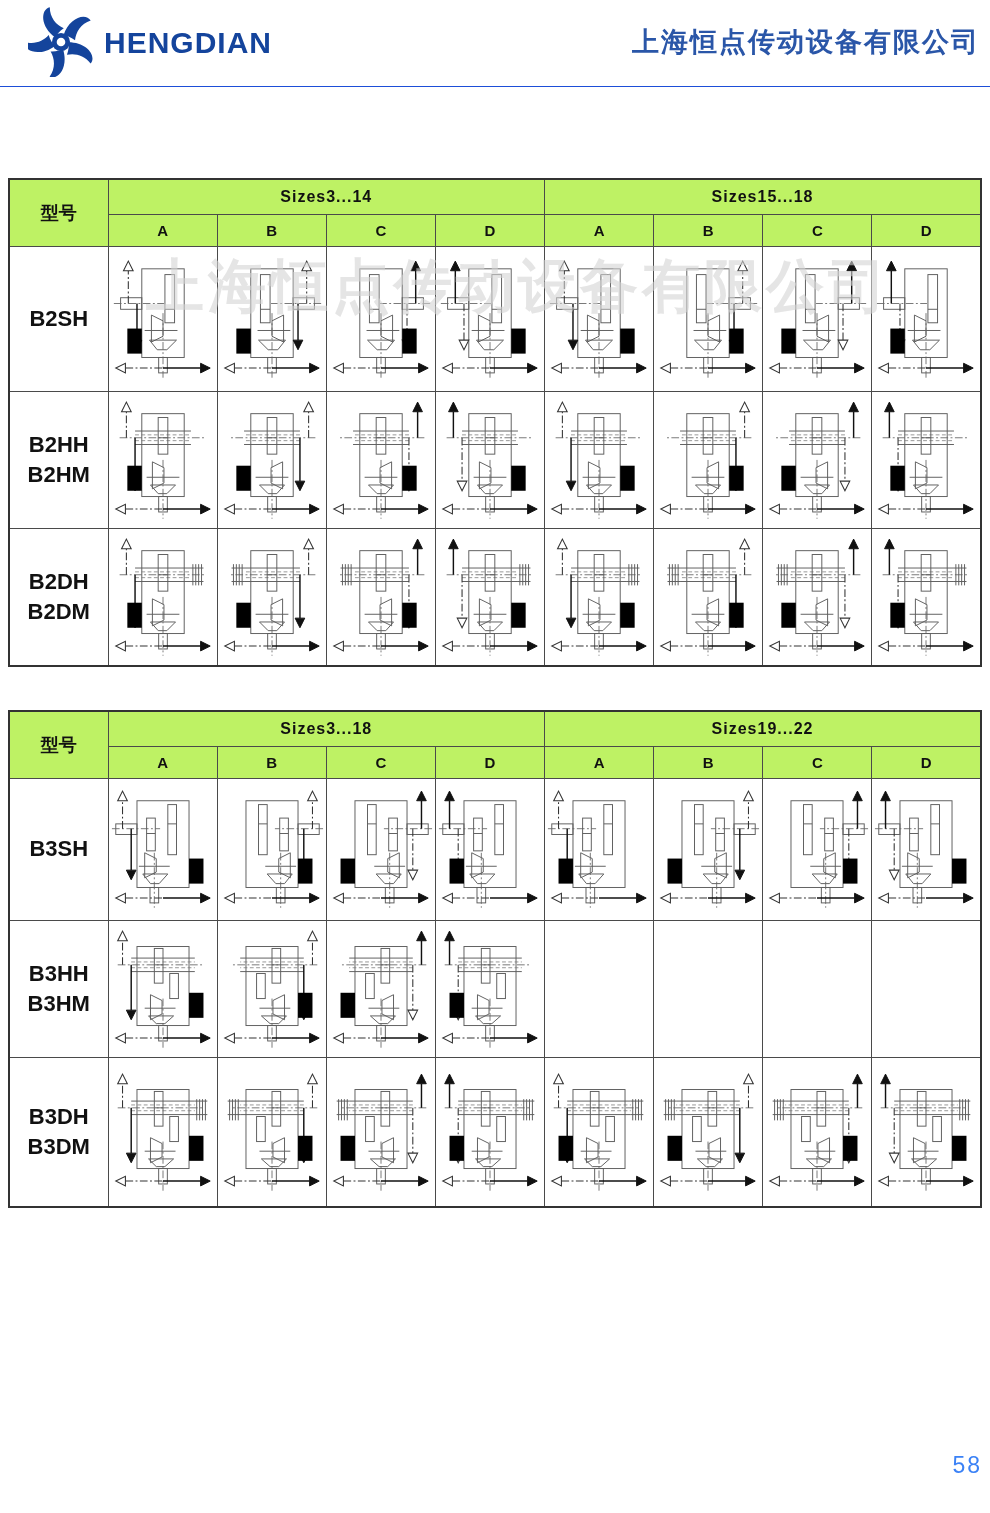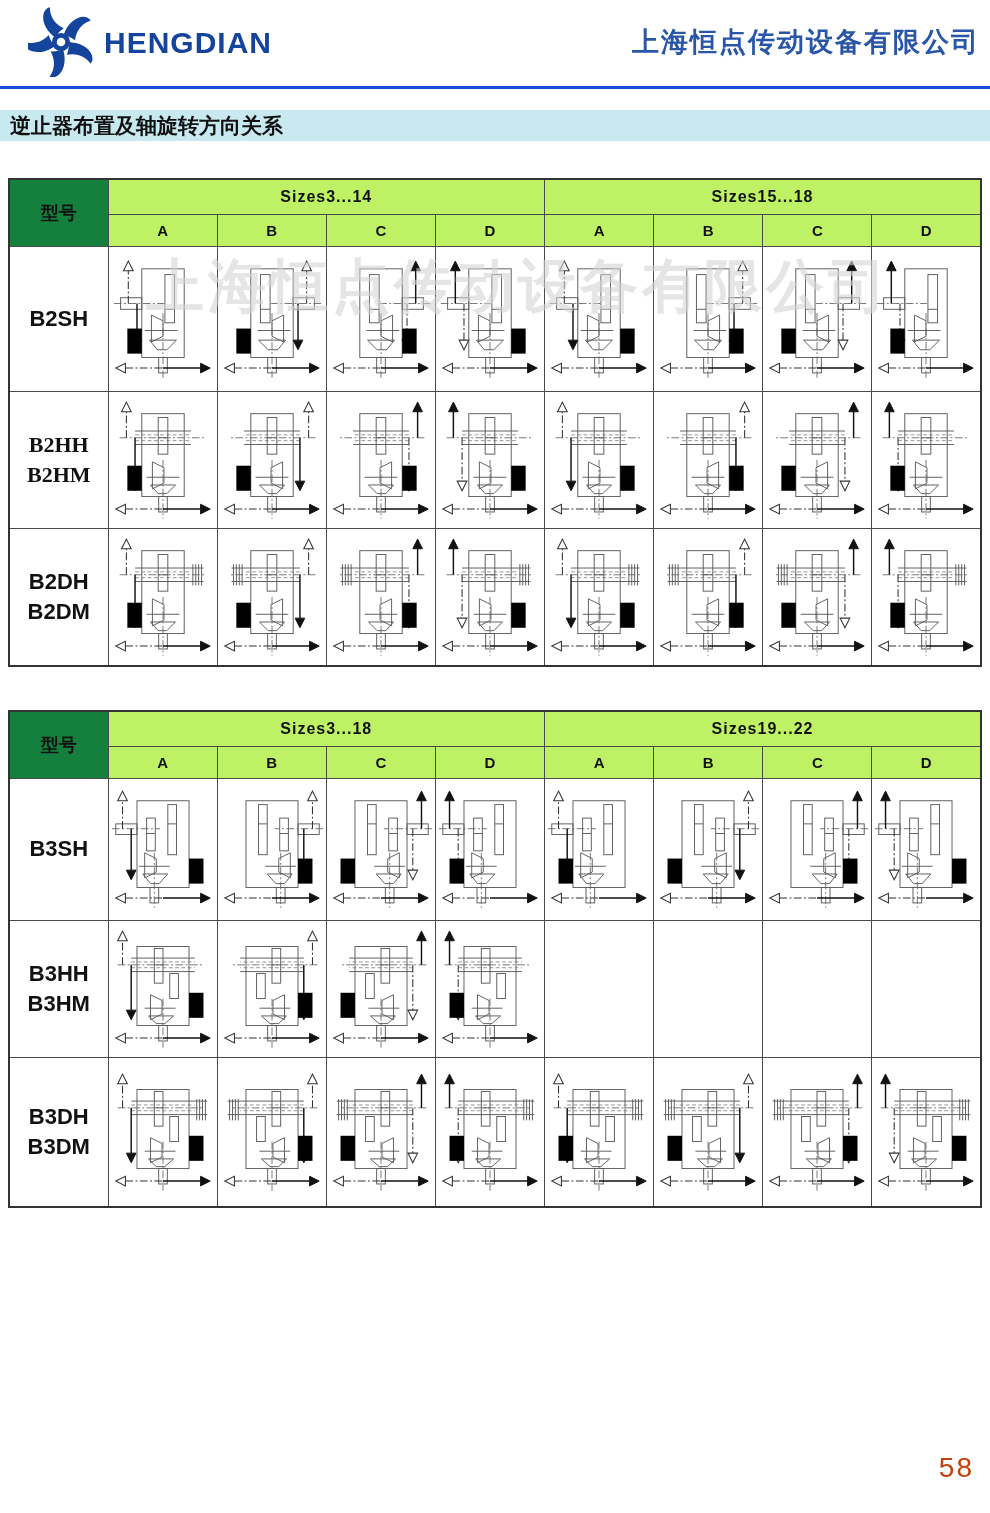--- a/index.html
+++ b/index.html
@@ -1,52 +1,52 @@
 <!DOCTYPE html>
 <html><head>
 <meta charset="utf-8">
 <style>
   html,body{margin:0;padding:0;background:#fff;}
   .sheet{position:relative;width:990px;height:1513px;background:#ffffff;overflow:hidden;
          font-family:"Liberation Sans",sans-serif;color:#111;}
   
-  .hdr{position:absolute;top:0;left:0;width:990px;height:86px;border-bottom:3px solid #1d4ed8;background:#fff;}
+  .hdr{position:absolute;top:0;left:0;width:990px;height:86px;border-bottom:1px solid #1d4ed8;background:#fff;}
   .logo{position:absolute;left:28px;top:7px;width:66px;height:70px;}
   .logo-text{position:absolute;left:104px;top:26px;font-size:30px;font-weight:bold;
              color:#14449c;letter-spacing:1px;}
   .company{position:absolute;right:10px;top:24px;font-size:27px;font-weight:bold;
            font-family:"Liberation Serif",serif;color:#2a56a8;letter-spacing:2px;}
   
   .titlebar{position:absolute;top:110px;left:0;width:990px;height:31px;background:#c8e9ef;
             font-size:21px;font-weight:600;line-height:31px;padding-left:10px;box-sizing:border-box;}
   
   .wm{position:absolute;left:146px;top:248px;width:720px;font-size:58px;letter-spacing:4px;
       color:#d4d4d4;opacity:.6;z-index:5;pointer-events:none;white-space:nowrap;font-weight:bold;}
   
   .tsec{position:absolute;left:8px;width:974px;z-index:1;}
   #tsec1{top:178px;} #tsec2{top:710px;}
   table{border-collapse:collapse;table-layout:fixed;width:974px;border:2px solid #333;}
   th,td{border:1px solid #4a4a4a;padding:0;}
   thead th{background:#bef264;font-weight:bold;}
   thead tr.r1{height:35px;} thead tr.r2{height:32px;}
-  th.mh{font-size:18px;background:#15803d;}
+  th.mh{font-size:18px;background:#bef264;}
   th.gh{font-size:16px;letter-spacing:1px;}
   th.ch{font-size:15px;}
   th.rn{font-size:22px;font-weight:bold;background:#fff;line-height:1.35;}
   td.dc{text-align:center;vertical-align:middle;background:transparent;}
   
   svg.diag .m{fill:none;stroke:#5d5d5d;stroke-width:1;}
   svg.diag .d2{fill:none;stroke:#7a7a7a;stroke-width:.8;stroke-dasharray:4 2.5;}
   svg.diag .dd{fill:none;stroke:#666;stroke-width:.9;stroke-dasharray:8 2.5 2 2.5;}
   svg.diag .ad{fill:none;stroke:#333;stroke-width:1.1;stroke-dasharray:8 2.5 2 2.5;}
   svg.diag .as{fill:none;stroke:#111;stroke-width:1.5;}
   svg.diag .ho{fill:#fff;stroke:#333;stroke-width:1.1;}
   svg.diag .so{fill:#111;stroke:#111;}
   svg.diag .bs{fill:#000;}
-  .pageno{position:absolute;right:16px;top:1452px;font-size:28px;color:#c2410c;letter-spacing:2px;}
+  .pageno{position:absolute;right:8px;top:1452px;font-size:23px;color:#3b82f6;letter-spacing:2px;}
 </style>
 </head>
 <body>
 
 <div class="sheet">
 
   <div class="hdr">
     <svg class="logo" viewBox="-40 -40 80 80">
       <g fill="#14449c">
         <g id="bl">
@@ -57,21 +57,20 @@
         <path d="M3 -8 C 10 -30, 30 -36, 36 -26 C 24 -22, 18 -12, 17 -2 C 12 -6, 7 -8, 3 -8 Z" transform="rotate(216)"></path>
         <path d="M3 -8 C 10 -30, 30 -36, 36 -26 C 24 -22, 18 -12, 17 -2 C 12 -6, 7 -8, 3 -8 Z" transform="rotate(288)"></path>
         <circle cx="0" cy="0" r="11"></circle>
       </g>
       <circle cx="0" cy="0" r="5.2" fill="#fff"></circle>
     </svg>
     <div class="logo-text">HENGDIAN</div>
     <div class="company">上海恒点传动设备有限公司</div>
   </div>
 
-  <div class="titlebar">逆止器布置及轴旋转方向关系</div>
 
   <div class="wm">上海恒点传动设备有限公司</div>
 
   <div class="tsec" id="tsec1">
       <table>
         <colgroup>
           <col style="width: 99px;">
           <col>
           <col>
           <col>
@@ -271,21 +270,21 @@
     <polygon points="14,20 24,20 19,10" class="so"></polygon>
     <line x1="28" y1="54" x2="28" y2="92" class="ad"></line>
     <polygon points="23,92 33,92 28,102" class="ho"></polygon>
     <rect x="18" y="80" width="15" height="26" class="bs"></rect>
     <line x1="16" y1="121" x2="55" y2="121" class="ad"></line>
     <polygon points="16,116 16,126 6,121" class="ho"></polygon>
     <line x1="55" y1="121" x2="94" y2="121" class="as"></line>
     <polygon points="94,116 94,126 104,121" class="so"></polygon>
               </svg></td>
           </tr>
-          <tr style="height: 133px; font-family: Liberation Serif, serif;">
+          <tr style="height: 133px;">
             <th class="rn">B2HH<br>B2HM</th>
             <td class="dc"><svg class="diag" viewBox="0 0 110 136" width="106" height="132">
     <rect x="33" y="22" width="44" height="86" class="m"></rect>
     <line x1="26" y1="40" x2="84" y2="40" class="m"></line>
     <line x1="26" y1="54" x2="84" y2="54" class="m"></line>
     <line x1="26" y1="44" x2="84" y2="44" class="d2"></line>
     <line x1="26" y1="50" x2="84" y2="50" class="d2"></line>
     <line x1="10" y1="47" x2="98" y2="47" class="dd"></line>
     <rect x="50" y="26" width="10" height="38" class="m"></rect>
     <line x1="50" y1="47" x2="60" y2="47" class="m"></line>

